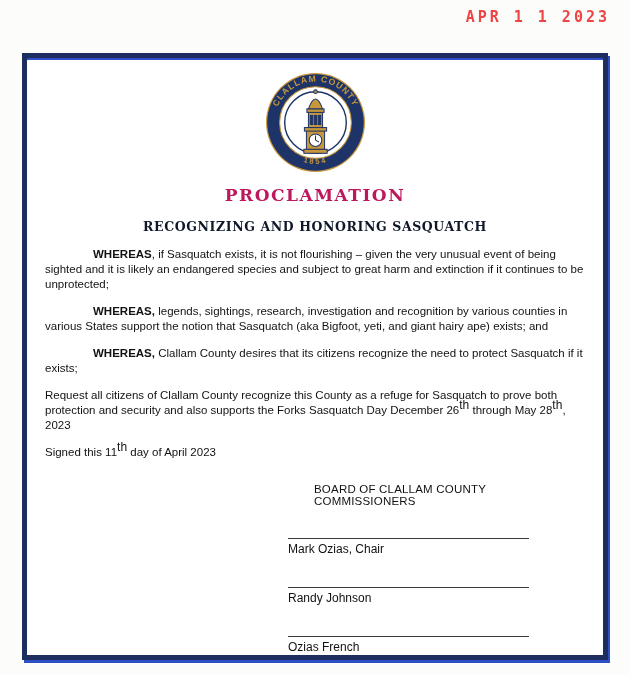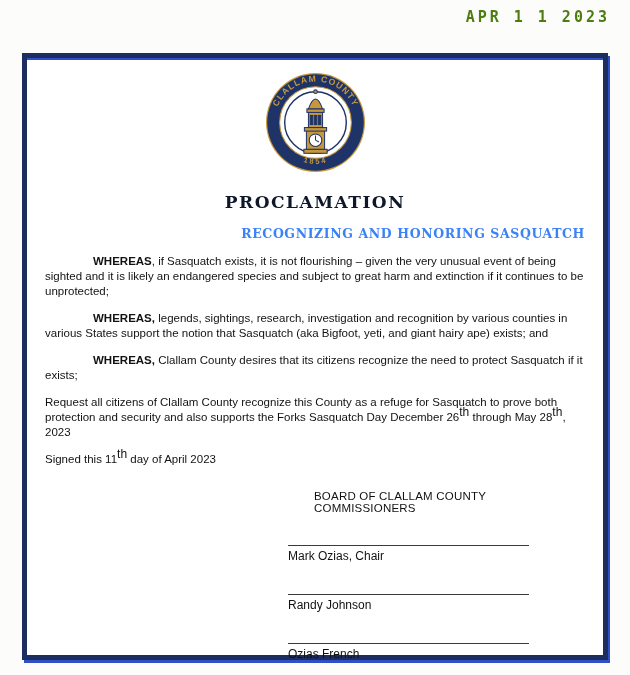--- a/index.html
+++ b/index.html
@@ -10,50 +10,50 @@
     overflow: hidden;
     position: relative;
   }
   .page { position: relative; width: 630px; height: 675px; }
 
   
   .date-stamp {
     position: absolute; top: 8px; right: 20px;
     font-family: "DejaVu Sans Mono", monospace;
     font-size: 15px; font-weight: 700;
-    letter-spacing: 3px; color: #4d7c0f;
+    letter-spacing: 3px; color: #ef4444;
   }
 
   
   .doc-frame {
     position: absolute; left: 22px; top: 53px;
     width: 586px; height: 607px;
     background: #ffffff;
     border: 5px solid #1d2d60;
     box-shadow: 2px 3px 0 0 #2e4fc5, inset 0 2px 0 0 #2e4fc5;
     padding: 9px 18px 0 18px;
   }
 
   .seal-wrap { text-align: center; margin-top: 5px; }
   .seal-wrap svg { width: 101px; height: 101px; }
 
   .title {
     text-align: center;
     font-family: "DejaVu Serif", serif;
     font-weight: 700;
-    color: #0f172a;
+    color: #be185d;
     font-size: 17px;
     letter-spacing: 1.5px;
-    margin-top: 15px;
+    margin-top: 8px;
   }
   .subtitle {
-    text-align: right;
+    text-align: center;
     font-family: "DejaVu Serif", serif;
     font-weight: 700;
-    color: #3b82f6;
+    color: #0f172a;
     font-size: 12.5px;
     letter-spacing: 0.6px;
     margin-top: 14px;
   }
 
   .body-text {
     margin-top: 13px;
     color: #121212;
     font-size: 11.5px;
     line-height: 15px;

